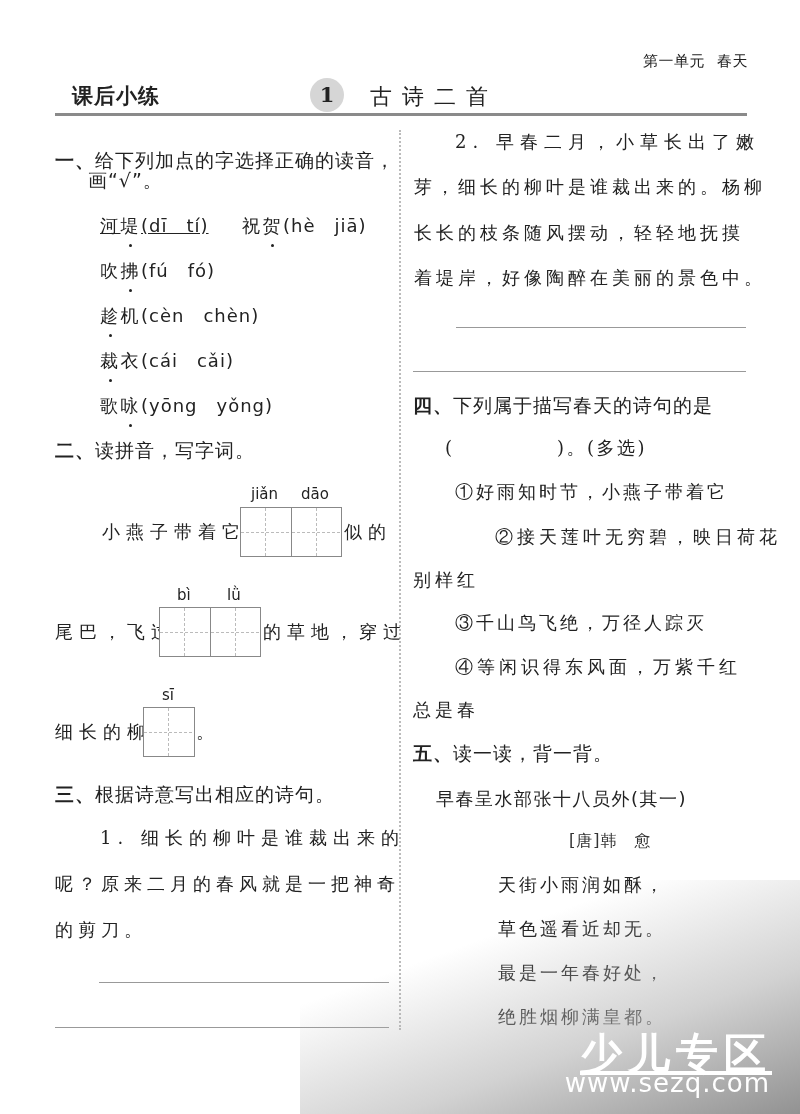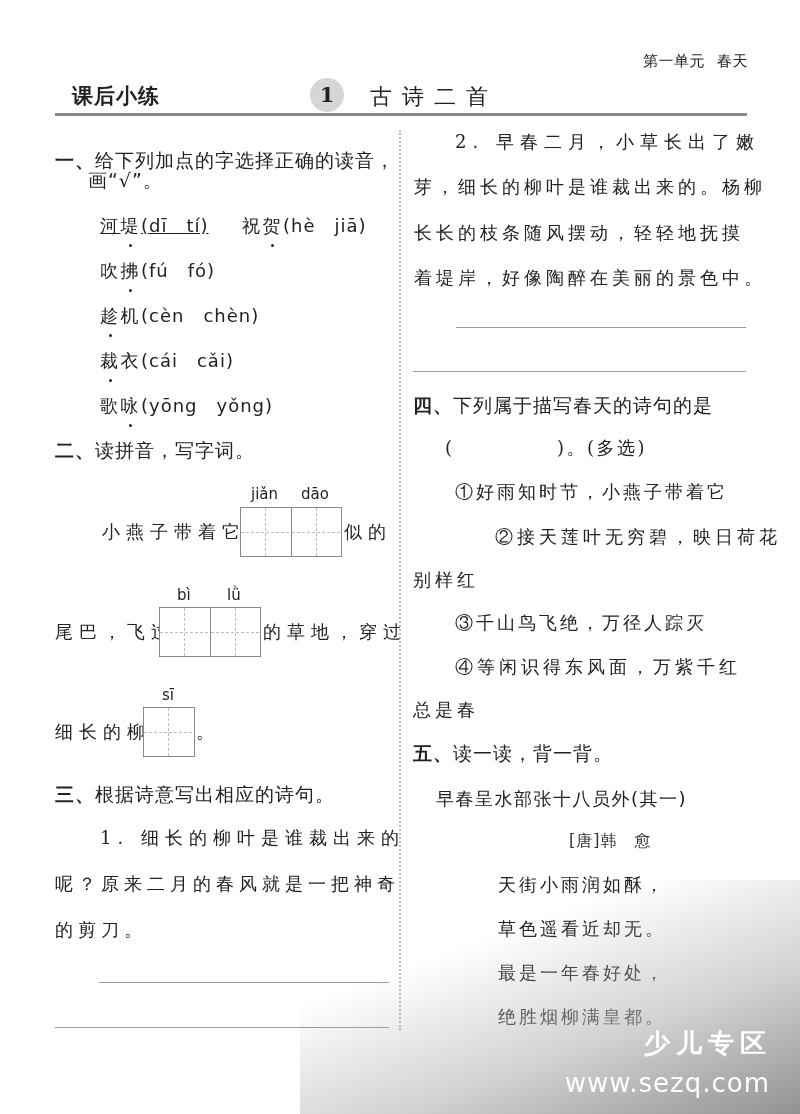--- a/index.html
+++ b/index.html
@@ -32,21 +32,21 @@
   .tz .cell::after { content:""; position:absolute; top:0; bottom:0; left:50%; border-left:1px dashed #bbb; }
   .pinyin { position:absolute; font-family:"DejaVu Sans","Liberation Sans",sans-serif; font-size:15px; color:#222;text-align:right; }
 
   .ans-line { position:absolute; height:0; border-top:1.5px solid #999; }
 
   .poem-title { font-family:"DejaVu Sans","Liberation Sans",sans-serif; font-size:18px; letter-spacing:1.5px; }
   .author { font-size:16px; letter-spacing:1px; color:#333; }
 
   .fade { left:300px; top:880px; width:500px; height:234px;
     background:linear-gradient(160deg, rgba(255,255,255,0) 30%, rgba(180,180,180,0.6) 65%, rgba(140,140,140,0.95) 100%); }
-  .wm-main { right:28px; top:1026px; font-family:"DejaVu Sans","Liberation Sans",sans-serif; font-weight:bold; font-size:26px; color:#fff; letter-spacing:6px; }
+  .wm-main { right:28px; top:1026px; font-family:"DejaVu Sans","Liberation Sans",sans-serif; font-weight:bold; font-size:42px; color:#fff; letter-spacing:6px;text-decoration:underline; }
   .wm-url { right:30px; top:1068px; font-family:"DejaVu Sans","Liberation Sans",sans-serif; font-size:26px; color:#fff; letter-spacing:1px; }
 </style>
 </head>
 <body>
 
 <div class="abs unit">
   <span>第一单元</span><span>春天</span>
 </div>
 <div class="abs brand">课后小练</div>
 <div class="abs lesson-num">1</div>

